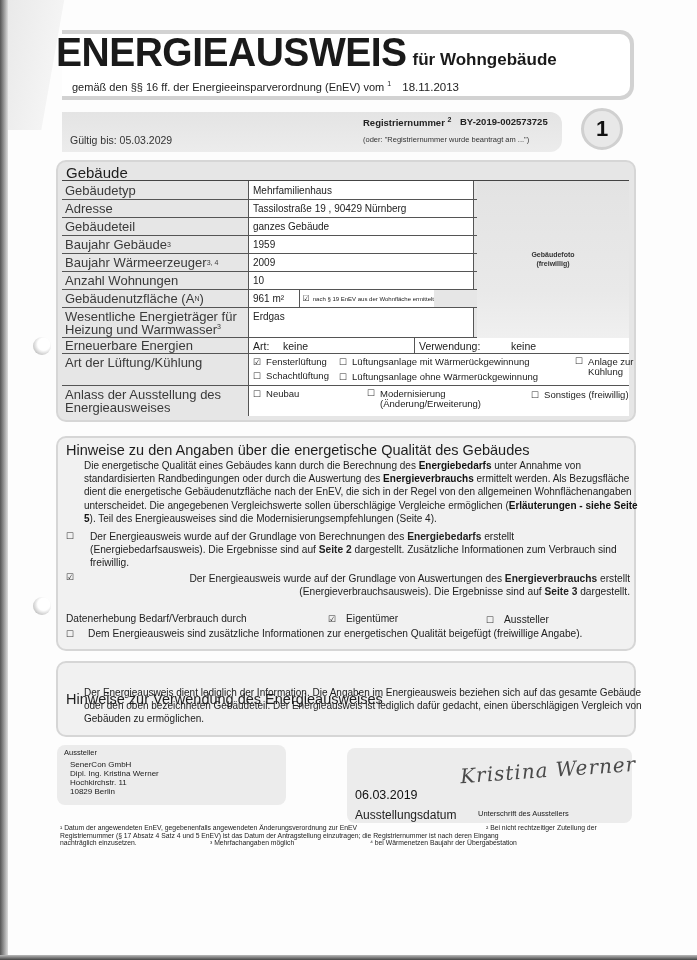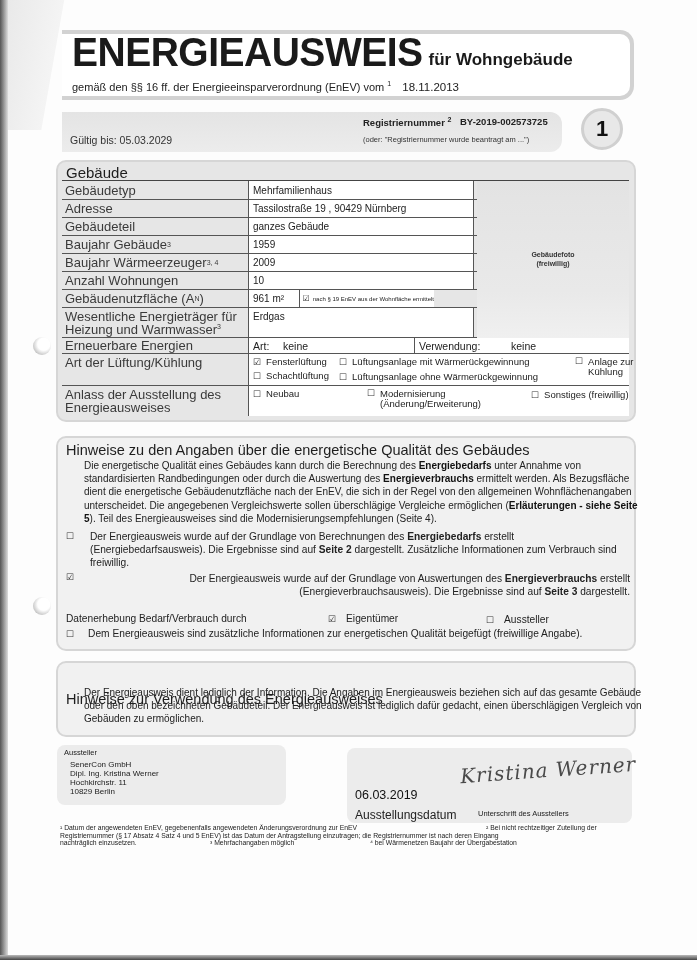--- a/index.html
+++ b/index.html
@@ -28,21 +28,21 @@
     background: radial-gradient(circle at 60% 40%, #fff 40%, #ccc 70%, #888 100%);
   }
 
   
   .header-box {
     position: absolute; left: 62px; top: 30px; width: 572px; height: 70px;
     border: 4px solid #d2d2d2; border-left: none; border-radius: 0 14px 14px 0;
     background: #fff;
   }
   .title-line {
-    position: absolute; left: 72px; top: 30px; white-space: nowrap; text-align: center;
+    position: absolute; left: 56px; top: 30px; white-space: nowrap; text-align: center;
   }
   .title-big {
     font-size: 39px; font-weight: bold; letter-spacing: -0.5px; color: #1a1a1a;
     display: inline-block; transform: scaleY(1.05);
   }
   .title-small { font-size: 17px; font-weight: bold; color: #1a1a1a; margin-left: 6px; }
   .subtitle {
     position: absolute; left: 72px; top: 80px; font-size: 11px; color: #222; white-space: nowrap;
   }
   .subtitle .date { margin-left: 8px; font-size: 11.5px; }

